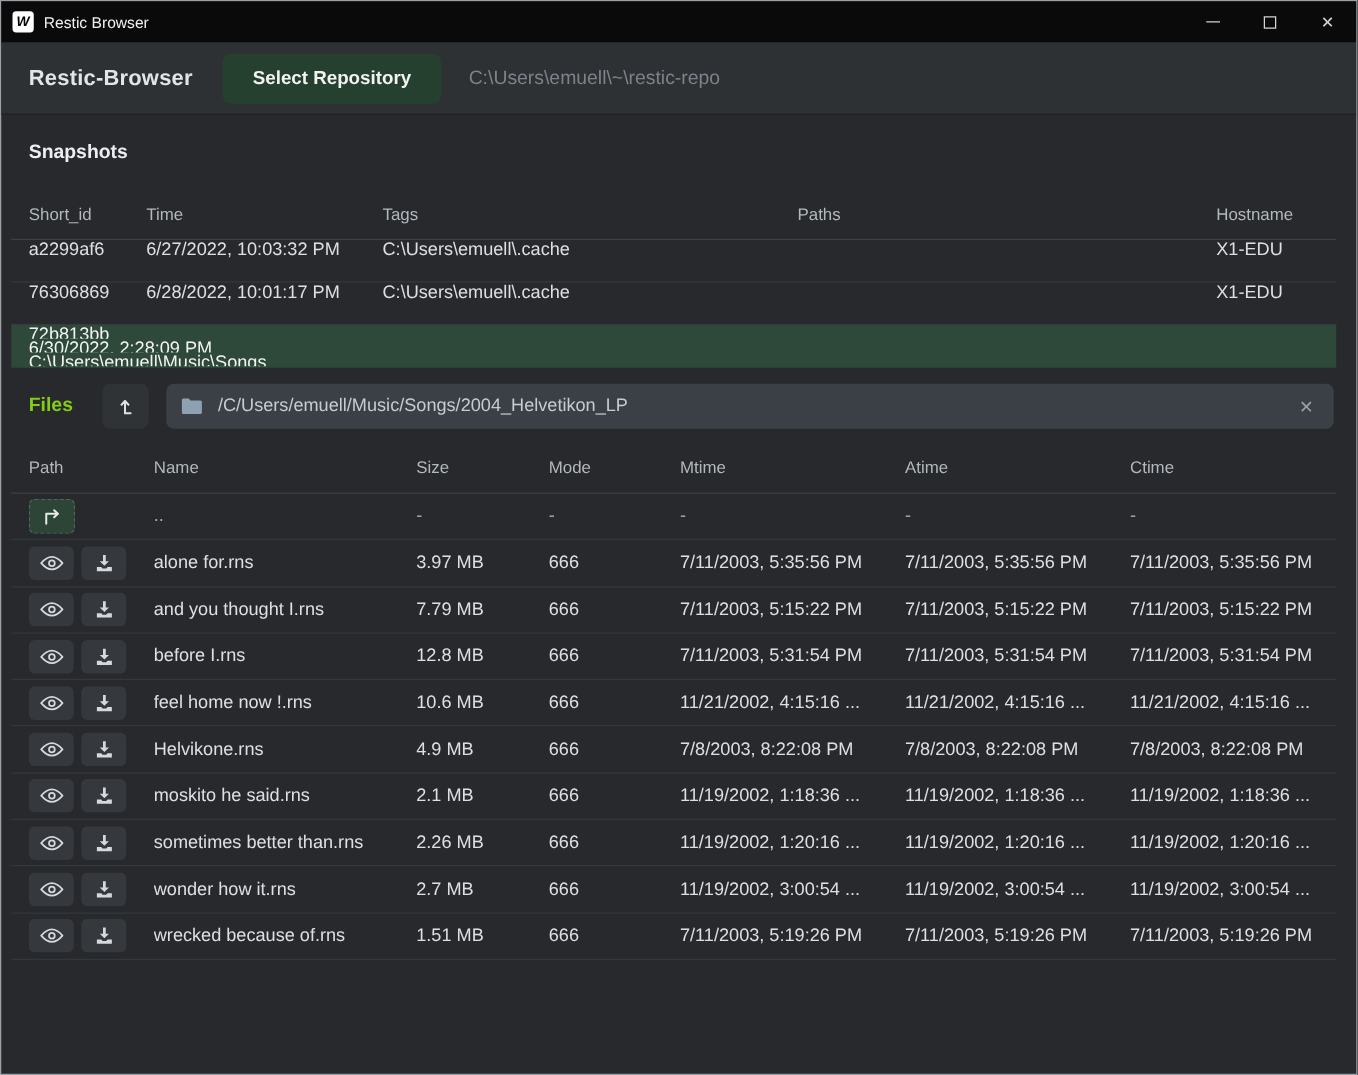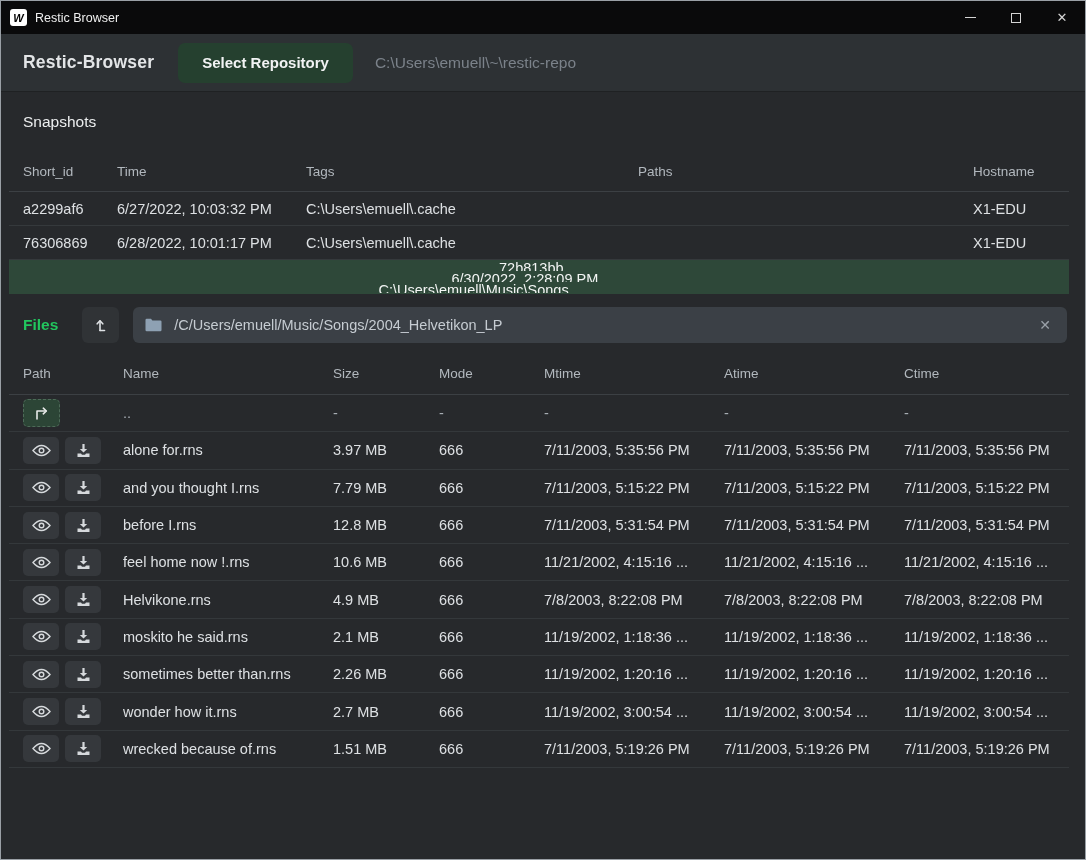--- a/index.html
+++ b/index.html
@@ -21,33 +21,33 @@
   .close-glyph{font-size:13px;line-height:1;}
   
   .app-header{height:57px;background:#2d3134;display:flex;align-items:center;padding-left:22px;}
   .app-title{font-size:17.5px;font-weight:bold;letter-spacing:.2px;}
   .select-repo-btn{margin-left:24px;height:40px;padding:0 24px;border:none;border-radius:7px;
     background:#25402f;color:#f2f3f4;font-family:inherit;font-size:15px;font-weight:bold;cursor:pointer;}
   .repo-path{margin-left:22px;font-size:15.5px;color:#7b828a;}
   
   .section-title-row{height:60px;display:flex;align-items:center;padding-left:22px;
     border-top:1px solid #1f2123;}
-  .section-title{font-size:15.5px;font-weight:normal;color:#eceeef;}
+  .section-title{font-size:15.5px;font-weight:bold;color:#eceeef;}
   .tbl{margin:0 16px 0 8px;}
   .tbl-header{display:flex;align-items:center;height:39px;padding-left:14px;
     border-bottom:1px solid #3c4044;font-size:13.5px;color:#b2b8be;}
   .cell{white-space:nowrap;overflow:hidden;text-overflow:ellipsis;padding-right:10px;box-sizing:border-box;}
   
   .scol-id{width:94px}.scol-time{width:189px}.scol-paths{width:335px}.scol-tags{width:332px}.scol-host{flex:1}
-  .snap-row{display:flex;align-items:center;height:33px;padding-left:14px;
+  .snap-row{display:flex;height:33px;padding-left:14px;
     border-bottom:1px solid #35393c;font-size:14.5px;color:#dde0e3;cursor:default;}
   .snap-row.selected{background:#2e4839;color:#f3f5f4;border-bottom-color:#2e4839;flex-direction:column;}
   
   .files-bar{display:flex;align-items:center;margin-top:13px;height:36px;padding:0 18px 0 22px;}
-  .files-label{font-size:15.5px;font-weight:bold;color:#22c55e;}
+  .files-label{font-size:15.5px;font-weight:bold;color:#84cc16;}
   .updir-btn{width:37px;height:36px;margin-left:24px;border:none;border-radius:6px;
     background:#303336;display:flex;align-items:center;justify-content:center;cursor:pointer;}
   .path-field{flex:1;margin-left:14px;height:36px;background:#3b4046;border-radius:6px;
     display:flex;align-items:center;padding:0 10px 0 12px;}
   .path-input{flex:1;background:transparent;border:none;outline:none;margin-left:10px;
     font-family:inherit;font-size:14.5px;color:#c6ccd2;}
   .clear-btn{background:none;border:none;color:#9aa1a8;font-size:14px;cursor:pointer;padding:2px 6px;}
   
   .fcol-path{width:100px}.fcol-name{width:210px}.fcol-size{width:106px}.fcol-mode{width:105px}
   .fcol-mtime{width:180px}.fcol-atime{width:180px}.fcol-ctime{flex:1}

